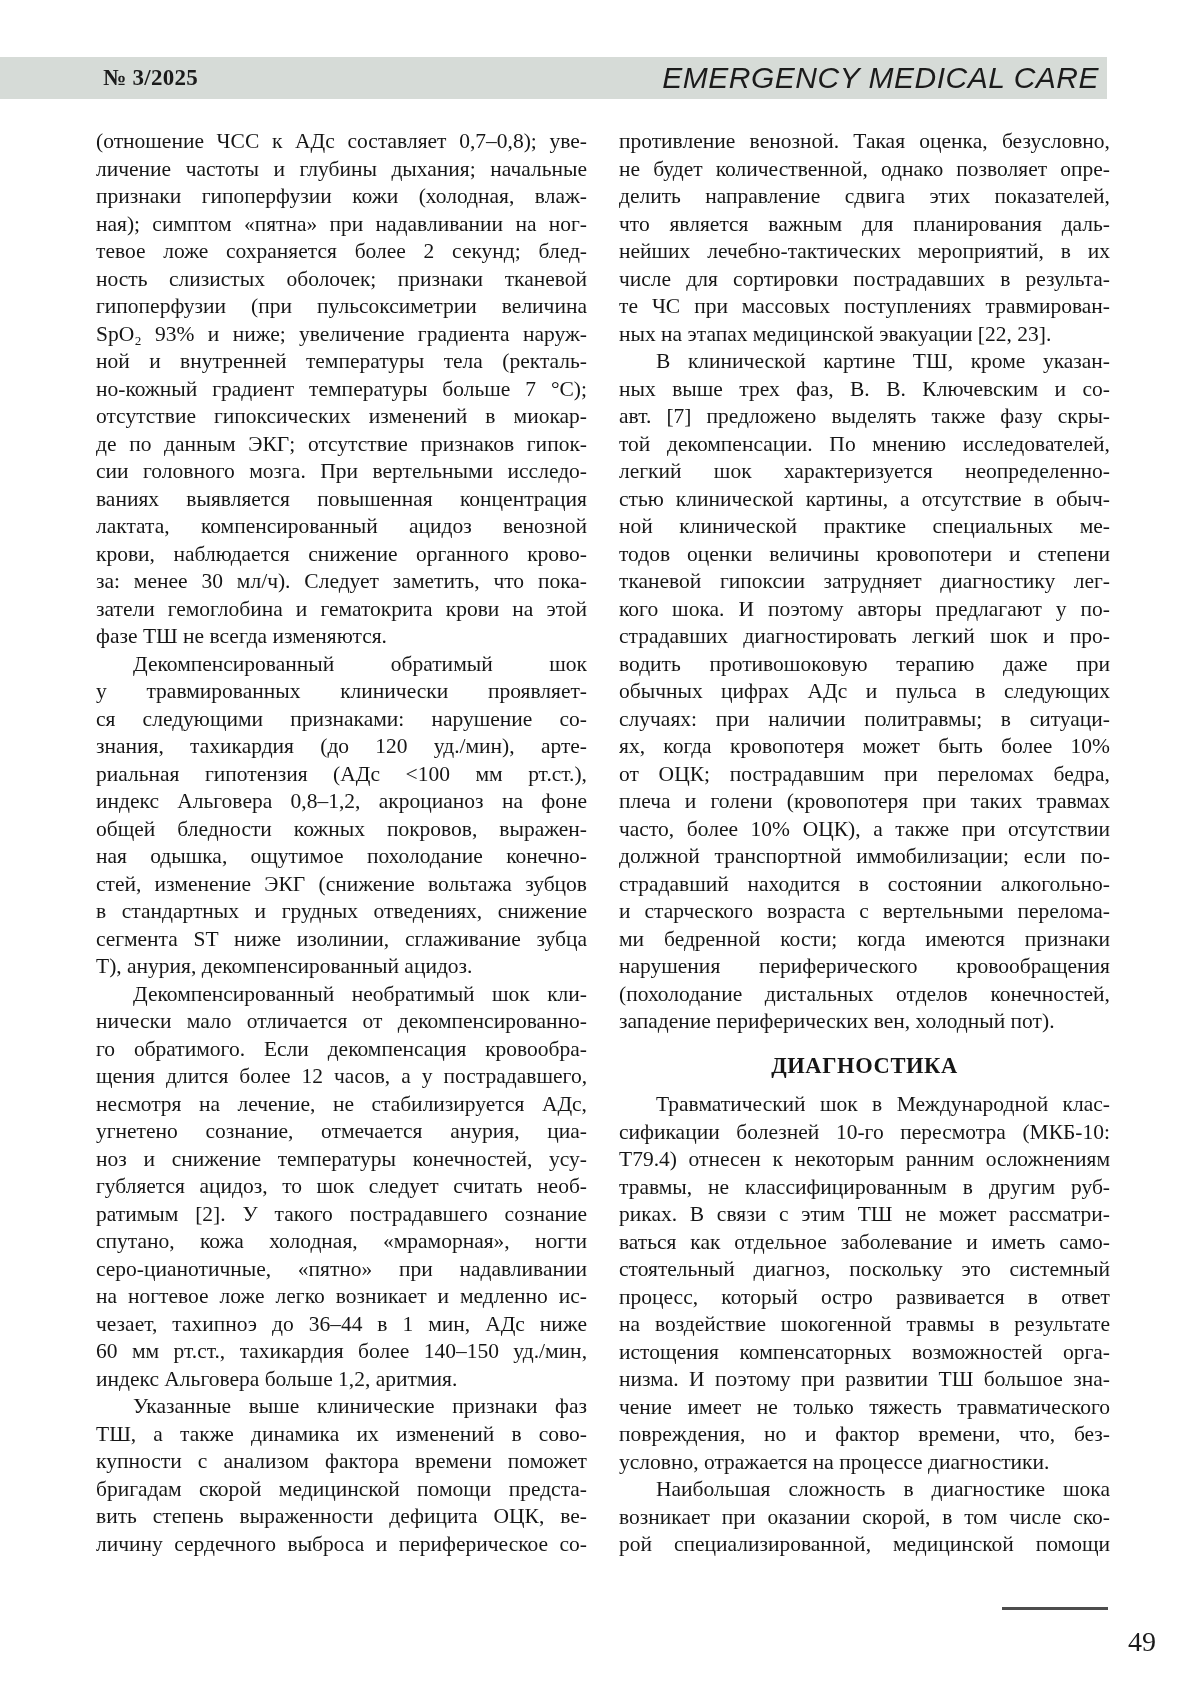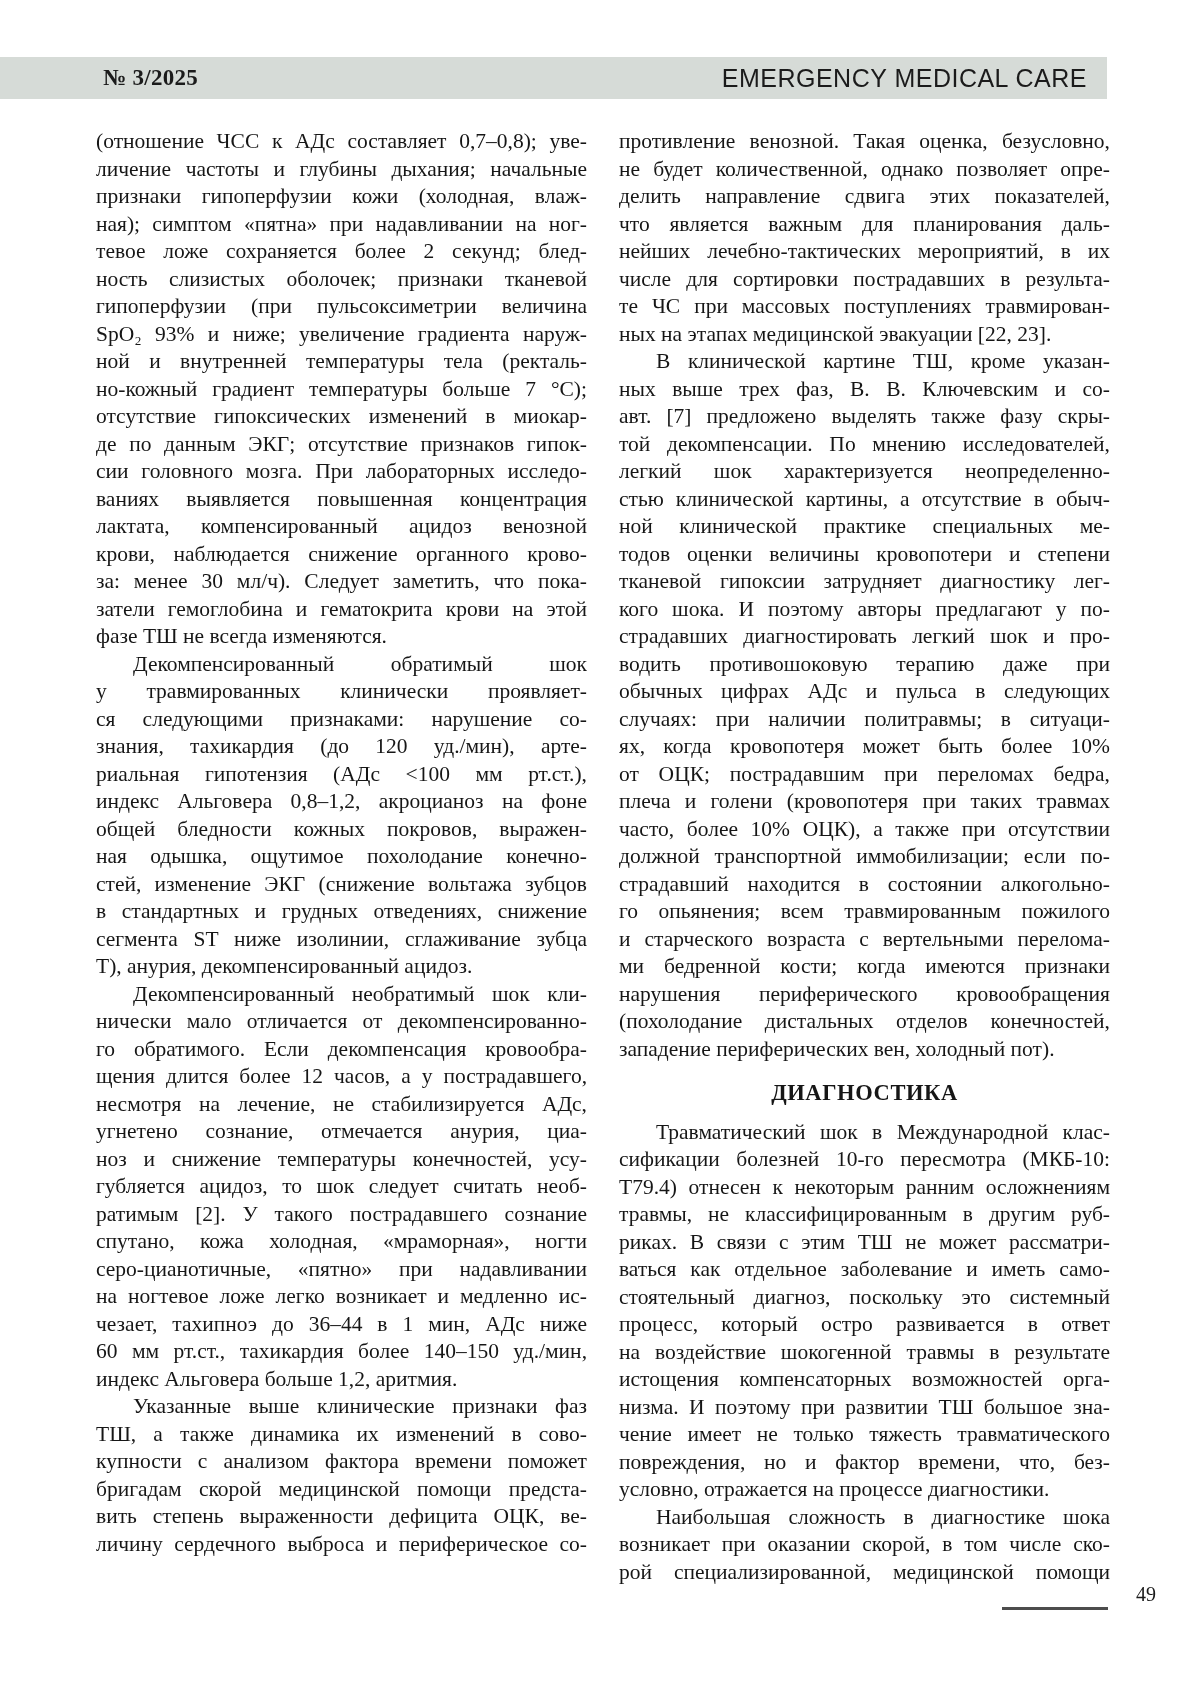--- a/index.html
+++ b/index.html
@@ -26,24 +26,25 @@
     left: 103px;
     top: 0;
     line-height: 42px;
     font-weight: bold;
     font-size: 23px;
     letter-spacing: 0.3px;
     color: #1b1b1b;
   }
   .journal {
     position: absolute;
-    right: 20px;
+    right: 8px;
     top: 0;
     line-height: 42px;
-    font-size: 25px;
+    font-style: italic;
+    font-size: 30px;
     letter-spacing: 0.5px;
     font-family: "Liberation Sans", sans-serif;
     color: #1b1b1b;
   }
   .content {
     position: absolute;
     left: 96px;
     top: 128px;
     width: 1014px;
     display: flex;
@@ -72,22 +73,22 @@
     position: absolute;
     left: 1002px;
     top: 1607px;
     width: 106px;
     height: 3px;
     background: #4d4d4d;
   }
   .page-number {
     position: absolute;
     right: 92px;
-    top: 1583px;
-    font-size: 20px;
+    top: 1626px;
+    font-size: 28px;
     color: #1b1b1b;
   }
 </style>
 </head>
 <body>
 
 <div class="page">
   <div class="header-bar">
     <span class="issue">№ 3/2025</span>
     <span class="journal">EMERGENCY MEDICAL CARE</span>
@@ -101,21 +102,21 @@
           <div class="line">признаки гипоперфузии кожи (холодная, влаж-</div>
           <div class="line">ная); симптом «пятна» при надавливании на ног-</div>
           <div class="line">тевое ложе сохраняется более 2 секунд; блед-</div>
           <div class="line">ность слизистых оболочек; признаки тканевой</div>
           <div class="line">гипоперфузии (при пульсоксиметрии величина</div>
           <div class="line">SpO₂ 93% и ниже; увеличение градиента наруж-</div>
           <div class="line">ной и внутренней температуры тела (ректаль-</div>
           <div class="line">но-кожный градиент температуры больше 7 °С);</div>
           <div class="line">отсутствие гипоксических изменений в миокар-</div>
           <div class="line">де по данным ЭКГ; отсутствие признаков гипок-</div>
-          <div class="line">сии головного мозга. При лабораторных исследо-</div>
+          <div class="line">сии головного мозга. При вертельными исследо-</div>
           <div class="line">ваниях выявляется повышенная концентрация</div>
           <div class="line">лактата, компенсированный ацидоз венозной</div>
           <div class="line">крови, наблюдается снижение органного крово-</div>
           <div class="line">за: менее 30 мл/ч). Следует заметить, что пока-</div>
           <div class="line">затели гемоглобина и гематокрита крови на этой</div>
           <div class="line end">фазе ТШ не всегда изменяются.</div>
         </div>
         <div class="para">
           <div class="line indent">Декомпенсированный обратимый шок</div>
           <div class="line">у травмированных клинически проявляет-</div>
@@ -181,21 +182,20 @@
           <div class="line">страдавших диагностировать легкий шок и про-</div>
           <div class="line">водить противошоковую терапию даже при</div>
           <div class="line">обычных цифрах АДс и пульса в следующих</div>
           <div class="line">случаях: при наличии политравмы; в ситуаци-</div>
           <div class="line">ях, когда кровопотеря может быть более 10%</div>
           <div class="line">от ОЦК; пострадавшим при переломах бедра,</div>
           <div class="line">плеча и голени (кровопотеря при таких травмах</div>
           <div class="line">часто, более 10% ОЦК), а также при отсутствии</div>
           <div class="line">должной транспортной иммобилизации; если по-</div>
           <div class="line">страдавший находится в состоянии алкогольно-</div>
-          <div class="line">го опьянения; всем травмированным пожилого</div>
           <div class="line">и старческого возраста с вертельными перелома-</div>
           <div class="line">ми бедренной кости; когда имеются признаки</div>
           <div class="line">нарушения периферического кровообращения</div>
           <div class="line">(похолодание дистальных отделов конечностей,</div>
           <div class="line end">западение периферических вен, холодный пот).</div>
         </div>
         <div class="heading">ДИАГНОСТИКА</div>
         <div class="para">
           <div class="line indent">Травматический шок в Международной клас-</div>
           <div class="line">сификации болезней 10-го пересмотра (МКБ-10:</div>

